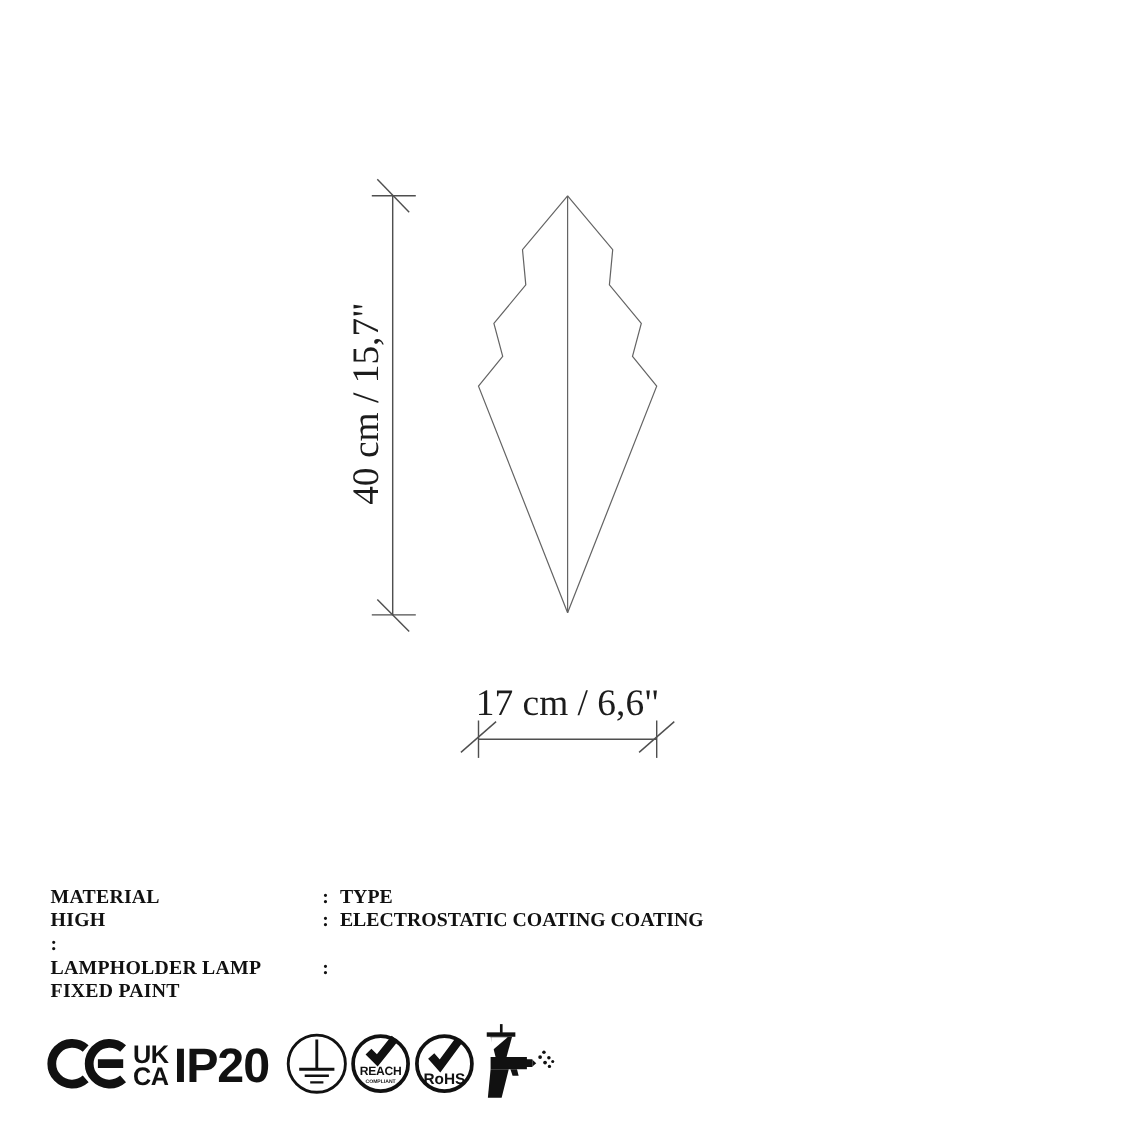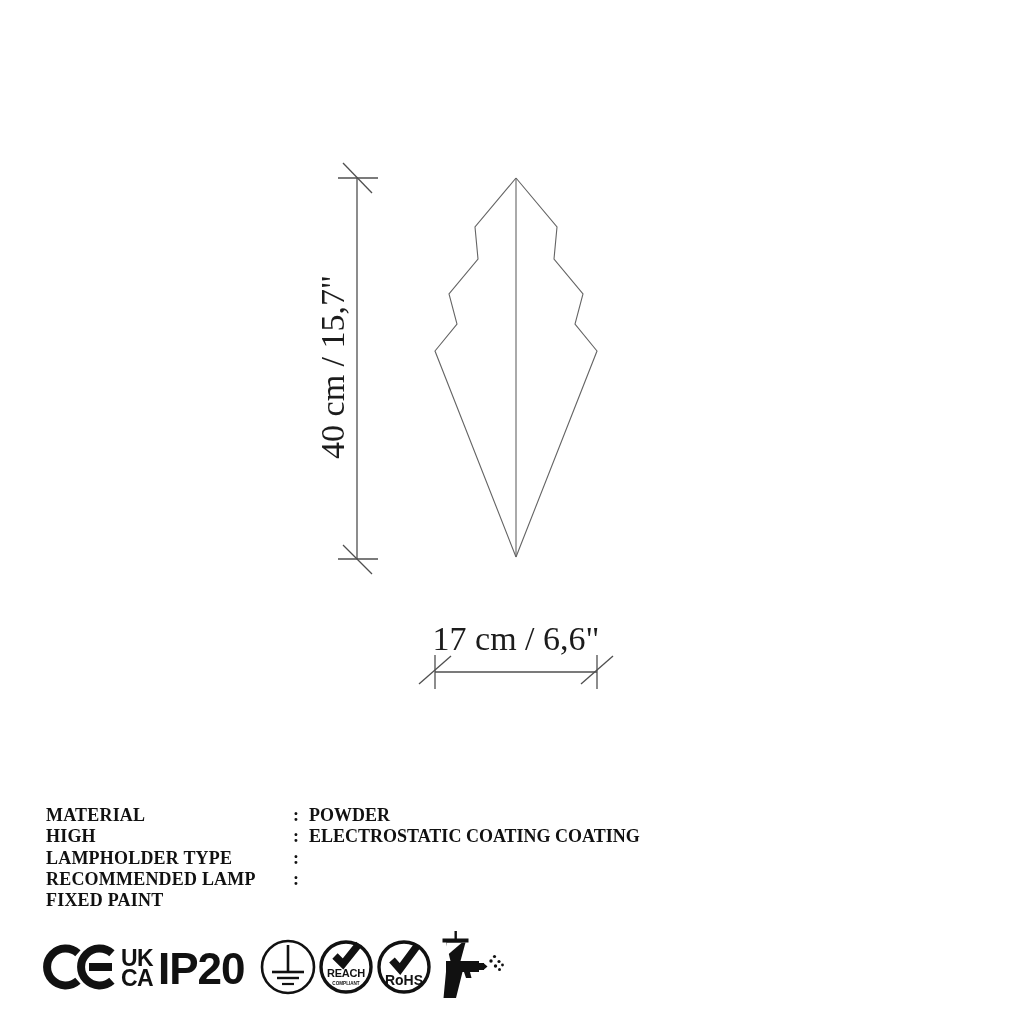--- a/index.html
+++ b/index.html
@@ -135,33 +135,32 @@
           <circle cx="502.5" cy="965" r="1.4"></circle>
         </g>
       </g>
     </g>
   </svg>
 
   <div class="specs">
     <div class="spec-row">
       <span class="lbl">MATERIAL</span>
       <span class="sep">:</span>
-      <span class="val">POWDER</span>
+      <span class="val">TYPE</span>
     </div>
     <div class="spec-row">
       <span class="lbl">HIGH</span>
       <span class="sep">:</span>
       <span class="val">ELECTROSTATIC COATING COATING</span>
     </div>
     <div class="spec-row">
-      <span class="lbl">LAMPHOLDER TYPE</span>
       <span class="sep">:</span>
     </div>
     <div class="spec-row">
-      <span class="lbl">RECOMMENDED LAMP</span>
+      <span class="lbl">LAMPHOLDER LAMP</span>
       <span class="sep">:</span>
     </div>
     <div class="spec-row">
       <span class="lbl">FIXED PAINT</span>
       <span class="sep"></span>
       <span class="val"></span>
     </div>
   </div>
 
 </div>

